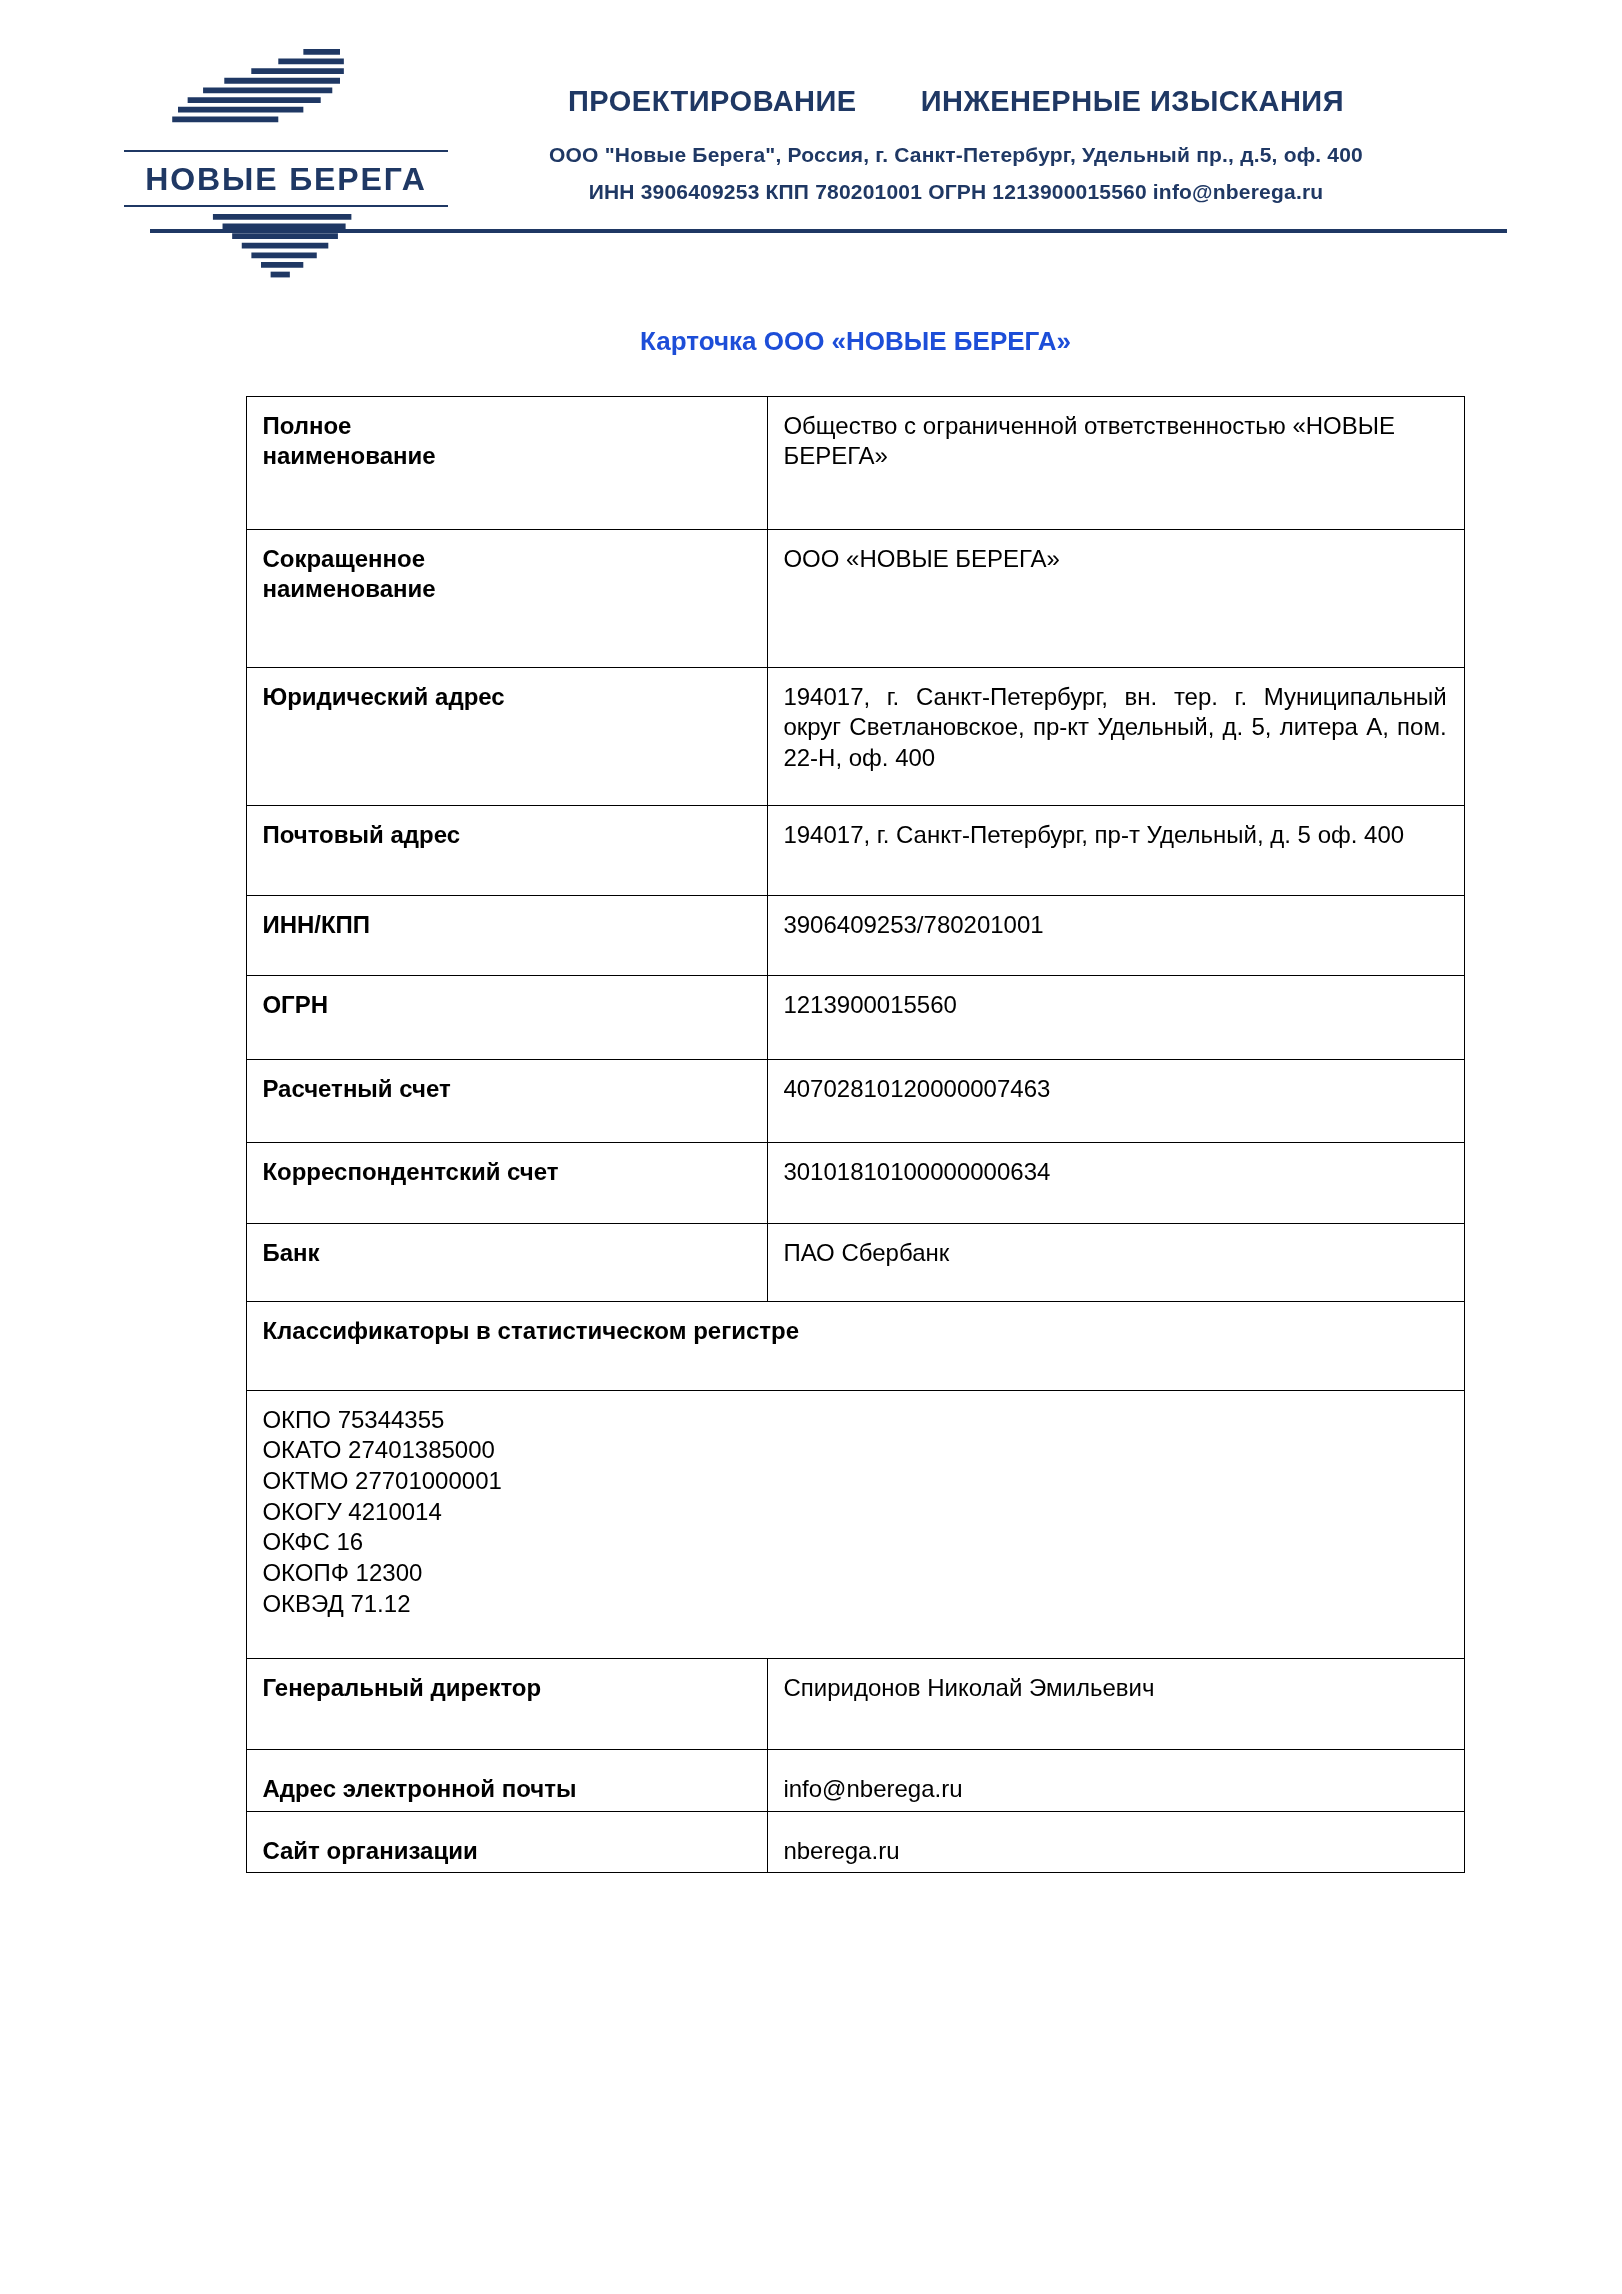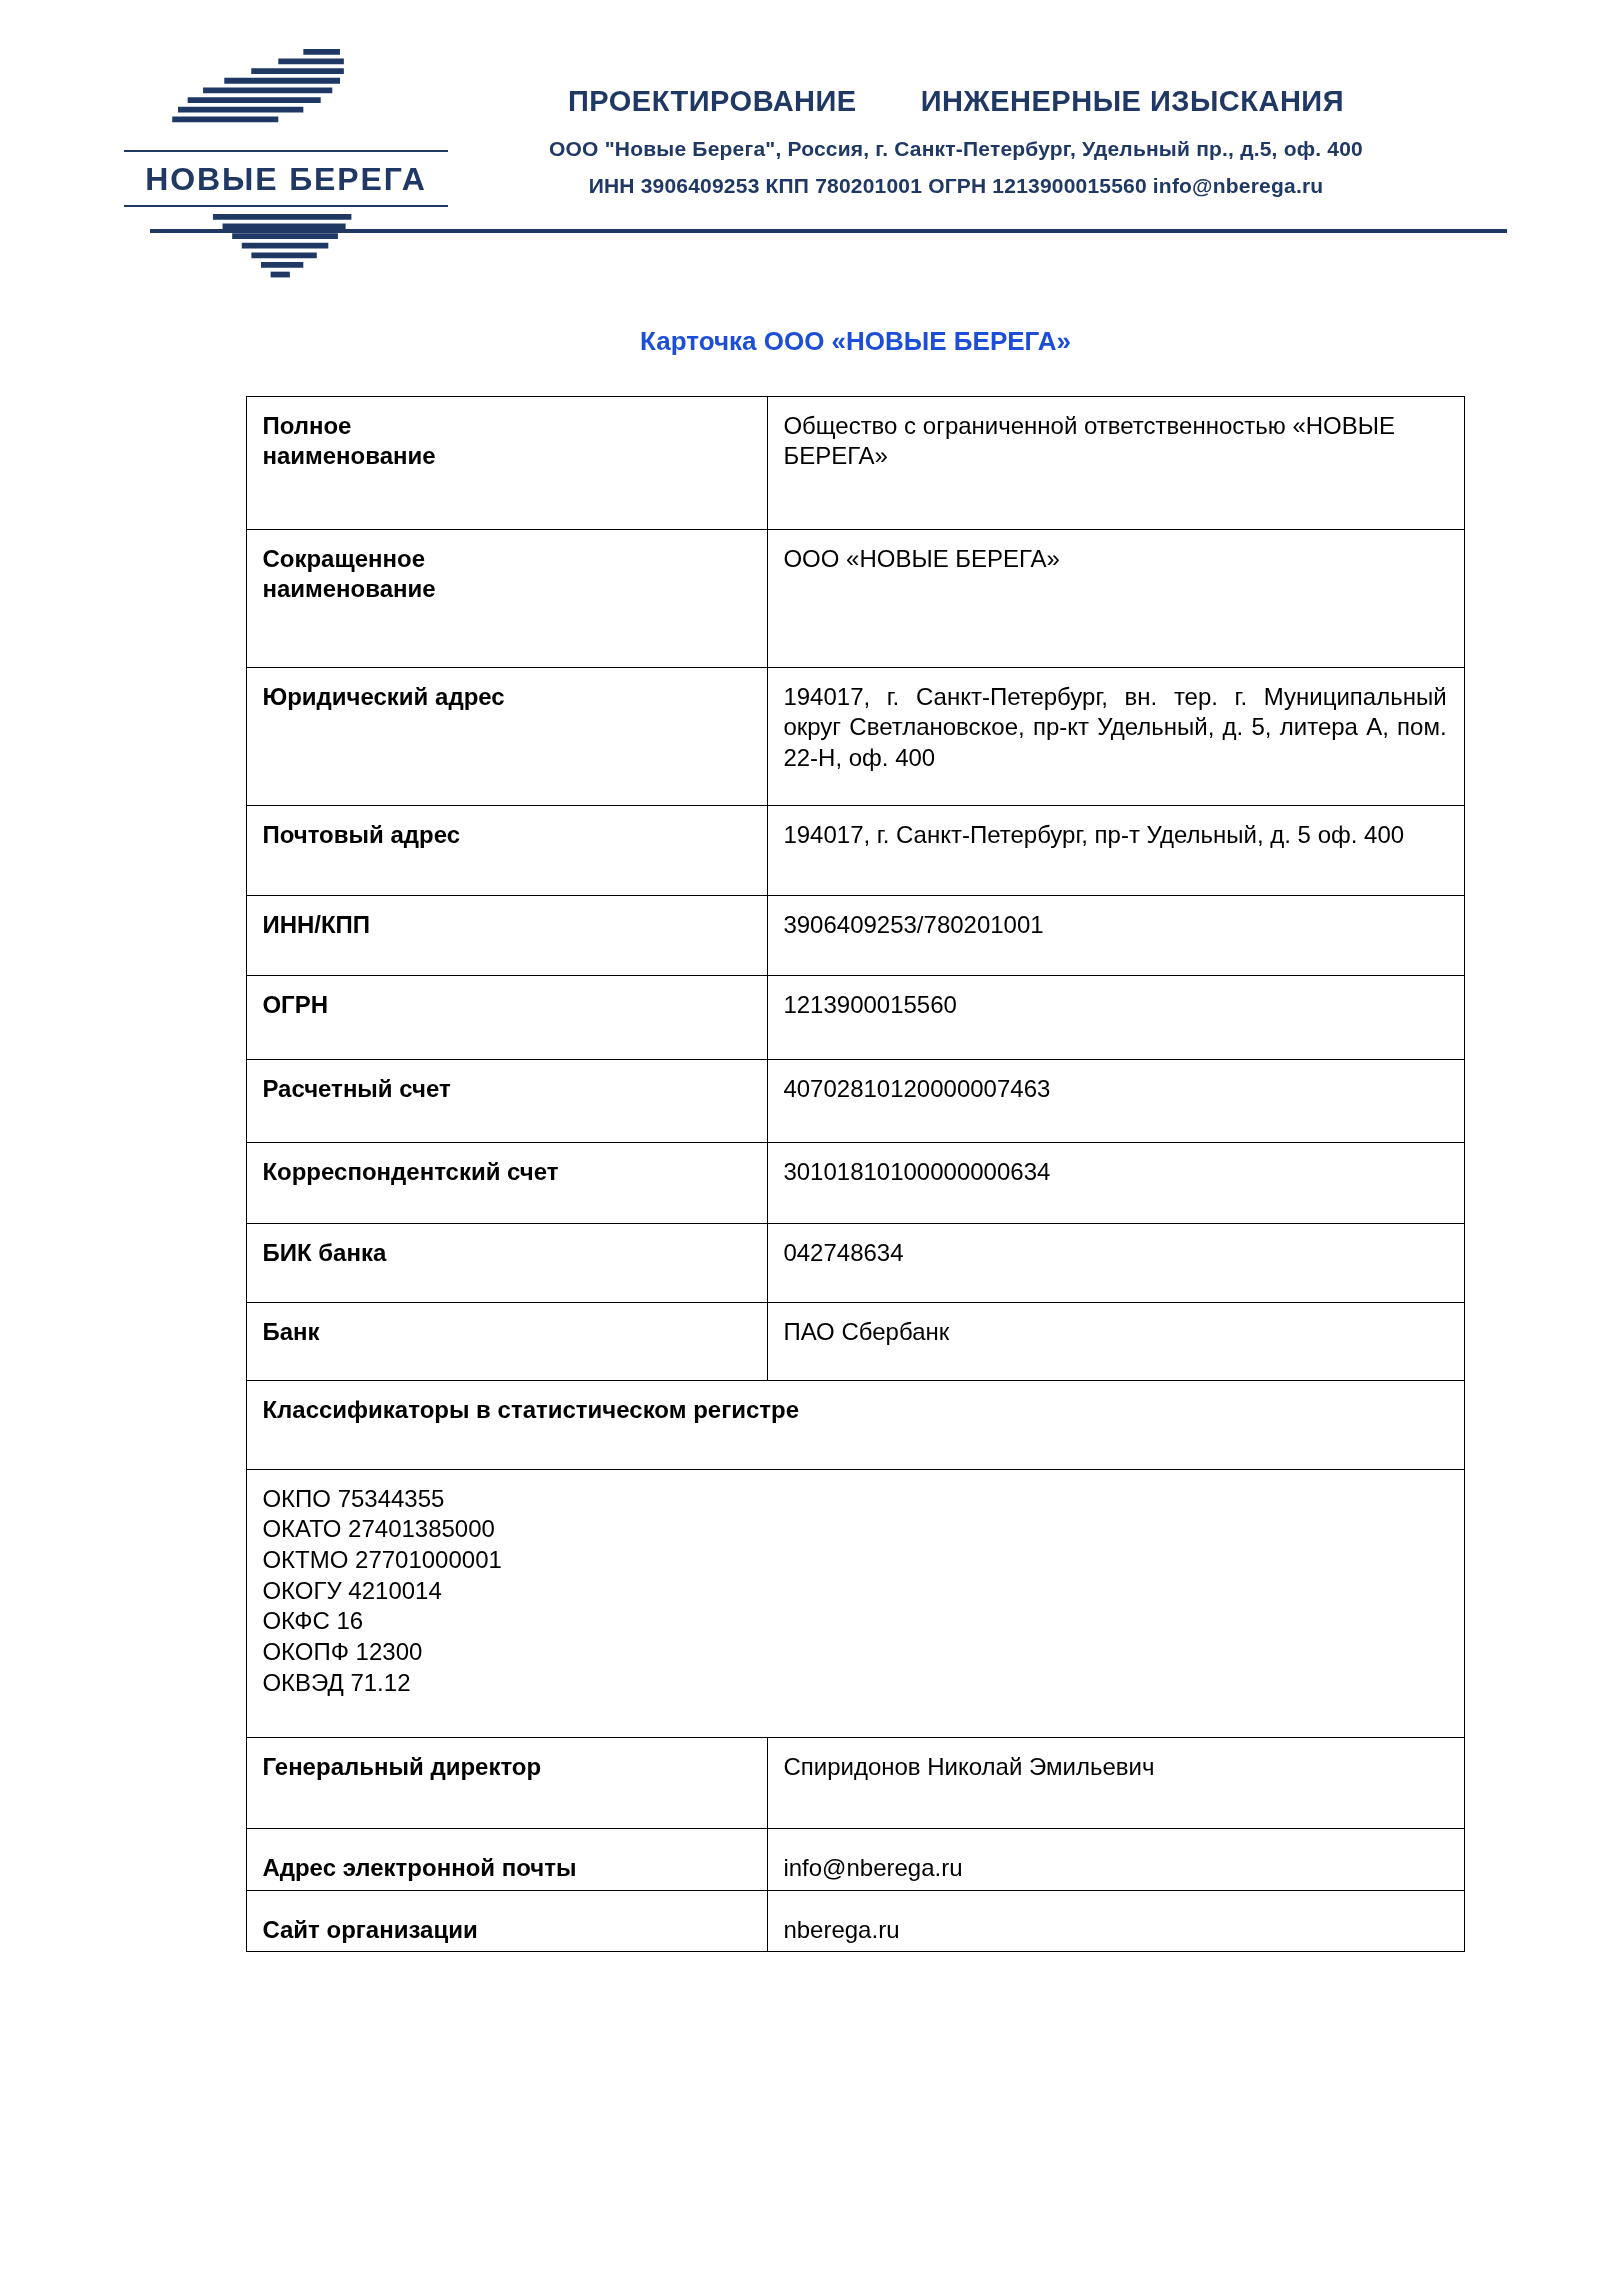--- a/index.html
+++ b/index.html
@@ -51,21 +51,21 @@
     text-align: center;
     color: #1f3864;
     font-weight: bold;
   }
   .tagline {
     display: flex;
     justify-content: center;
     gap: 64px;
     font-size: 29px;
     letter-spacing: 0.5px;
-    margin-bottom: 19px;
+    margin-bottom: 25px;
   }
   .head-line { font-size: 21px; margin-bottom: 12.6px; letter-spacing: 0.2px; }
 
   
   .doc-title {
     position: absolute;
     left: 246px; top: 326px;
     width: 1219px;
     text-align: center;
     font-size: 26px;
@@ -177,24 +177,20 @@
       <td class="val">1213900015560</td>
     </tr>
     <tr style="height:83px">
       <td class="lbl">Расчетный счет</td>
       <td class="val">40702810120000007463</td>
     </tr>
     <tr style="height:81px">
       <td class="lbl">Корреспондентский счет</td>
       <td class="val">30101810100000000634</td>
     </tr>
-    <tr style="height:79px">
-      <td class="lbl">БИК банка</td>
-      <td class="val">042748634</td>
-    </tr>
     <tr style="height:78px">
       <td class="lbl">Банк</td>
       <td class="val">ПАО Сбербанк</td>
     </tr>
     <tr style="height:89px">
       <td class="lbl" colspan="2">Классификаторы в статистическом регистре</td>
     </tr>
     <tr style="height:268px">
       <td class="val" colspan="2">ОКПО 75344355
 ОКАТО 27401385000

